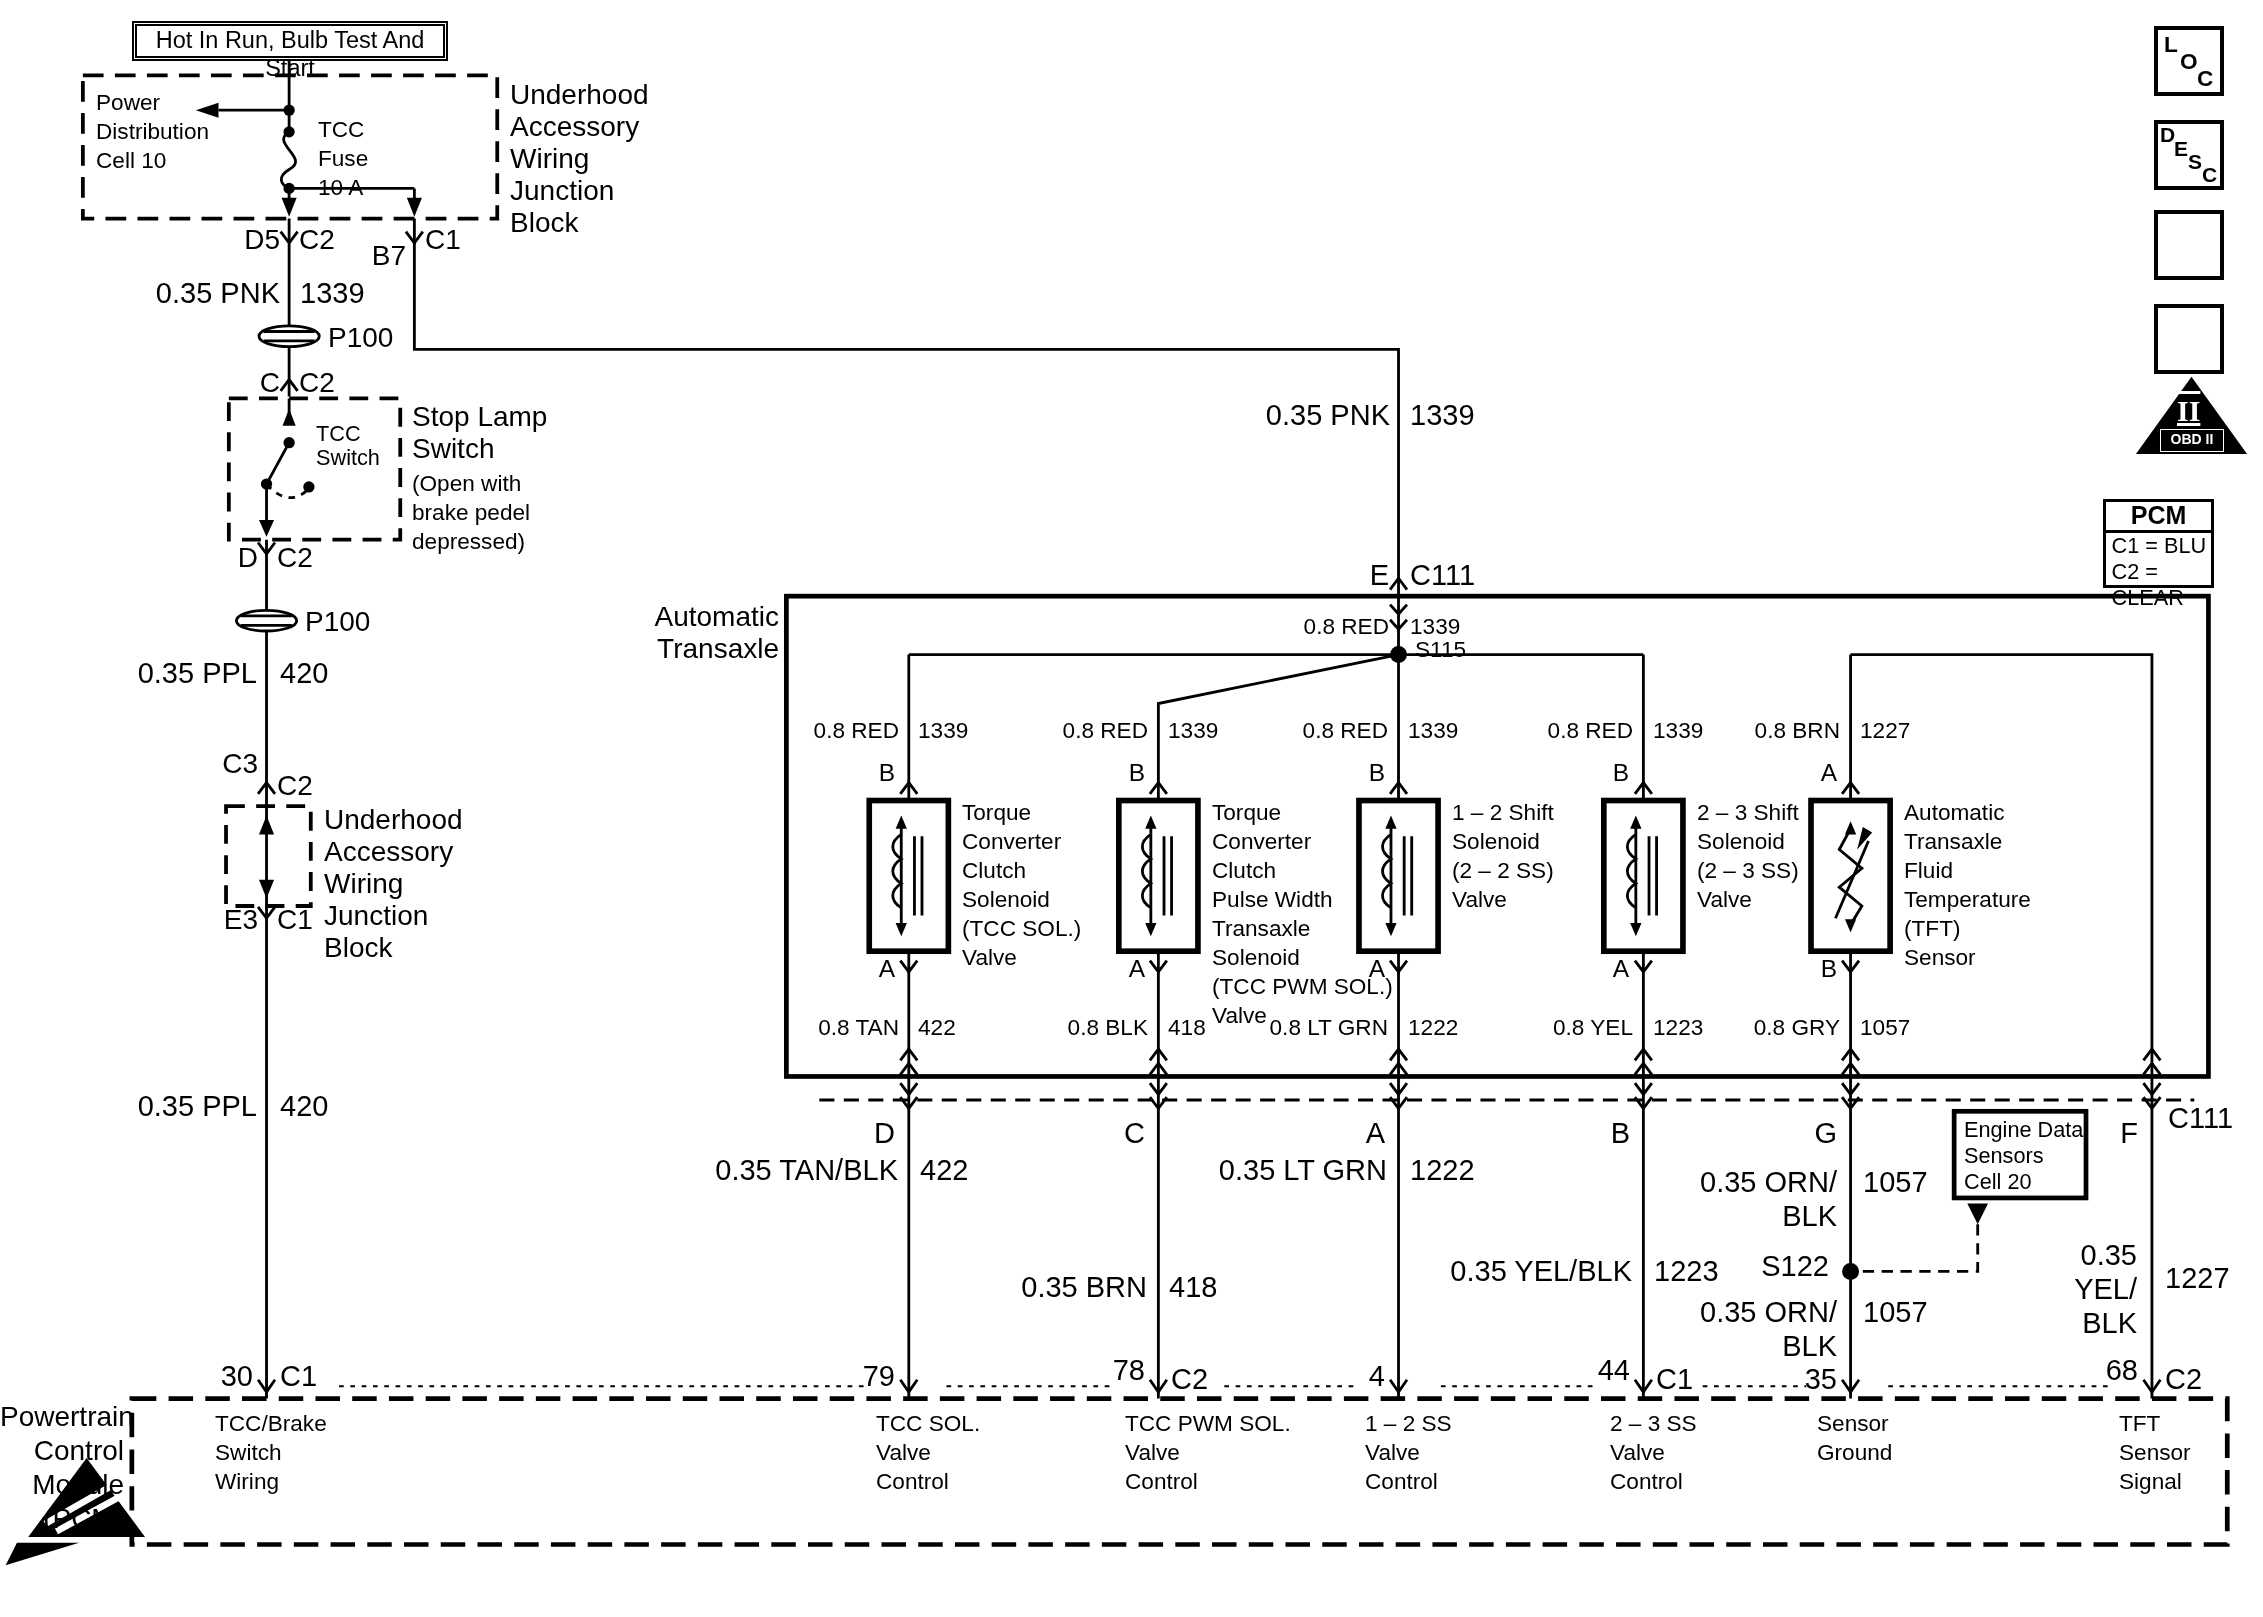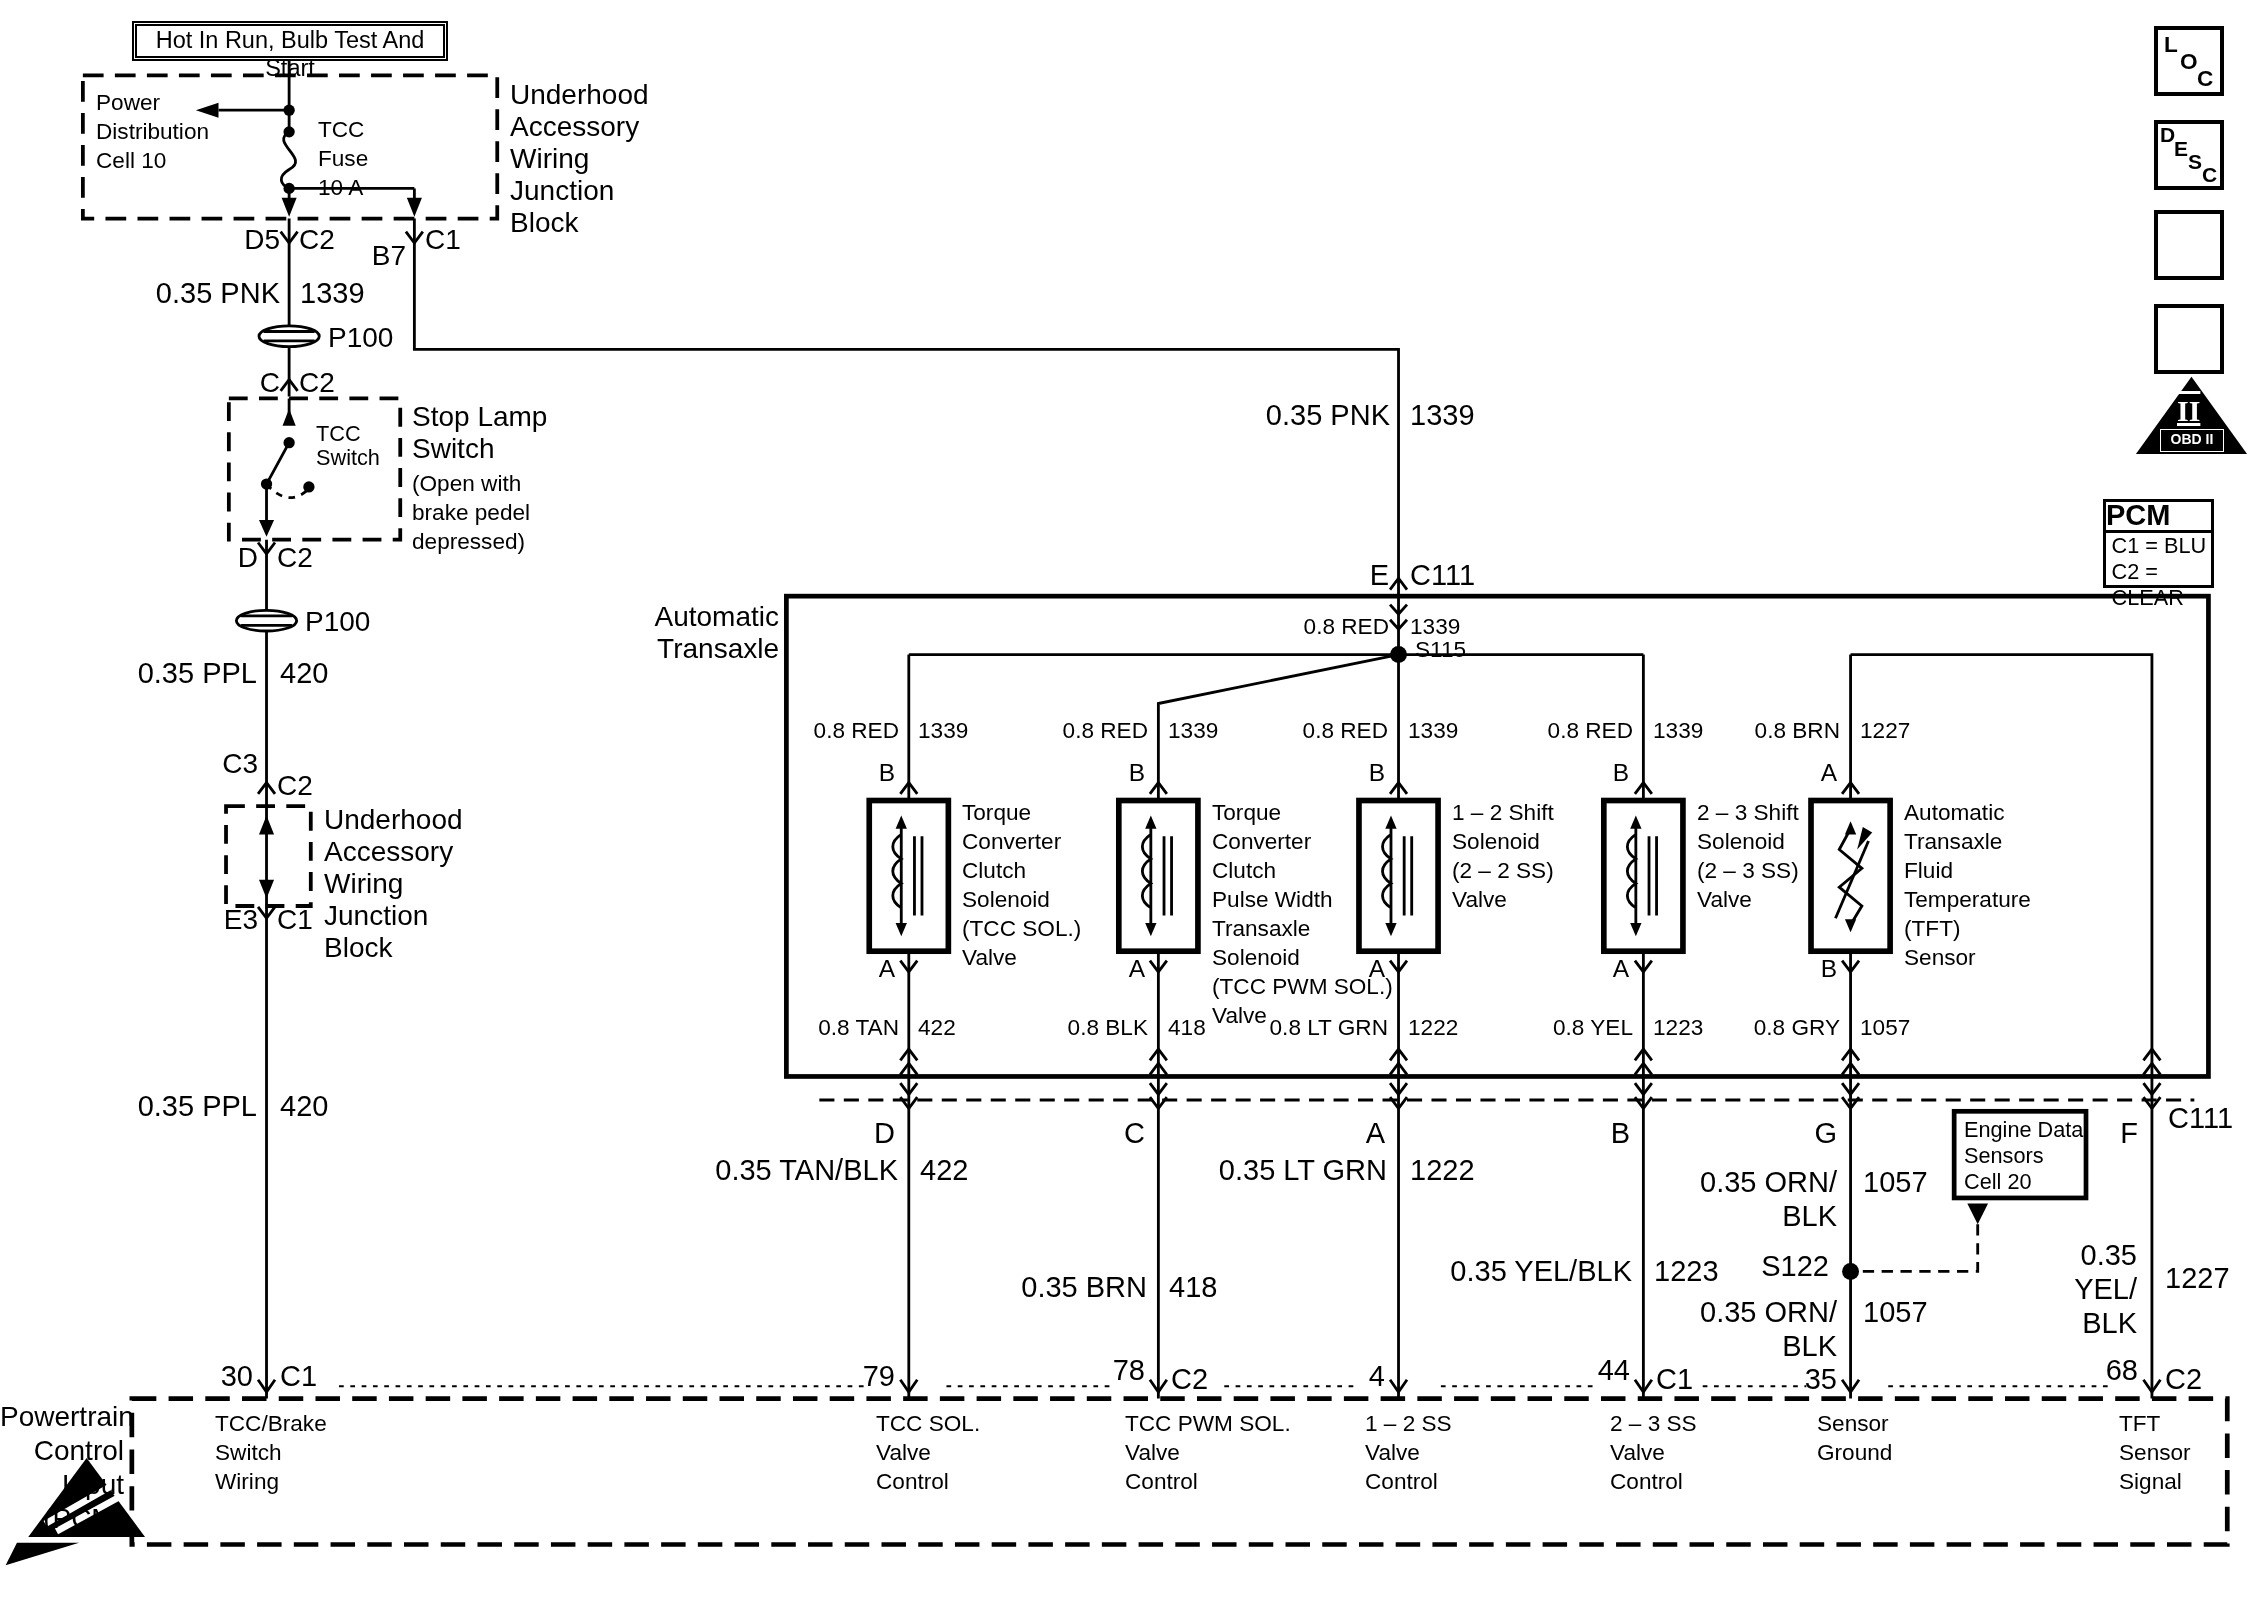--- a/index.html
+++ b/index.html
@@ -11,21 +11,21 @@
   .s23{font-size:21.7px}.s24{font-size:22.6px}.s26{font-size:24.5px}
   .s30{font-size:28px}.s31{font-size:29px}
   .ml24 div{height:29px}
   .ml30 div{height:32px}
   .ml36 div{height:34px}
   .hotbox{position:absolute;left:132px;top:21px;width:316px;height:40px;border:5.6px double #000;
           text-align:center;font-size:23.5px;line-height:28px;box-sizing:border-box}
   .iconbox{position:absolute;left:2154px;width:70px;height:70px;border:4.7px solid #000;box-sizing:border-box;background:#fff;cursor:pointer}
   .iconletter{position:absolute;font-size:22.6px;font-weight:bold}
   .legendbox{position:absolute;left:2103px;top:499px;width:111px;height:89px;border:3.8px solid #000;box-sizing:border-box}
-  .legendhead{border-bottom:3.8px solid #000;font-size:29px;height:28px;line-height:26px;font-weight:bold}
+  .legendhead{border-bottom:3.8px solid #000;text-align:center;font-size:25px;height:28px;line-height:26px;font-weight:bold}
   .legendrow{font-size:21.7px;padding-left:5.6px;line-height:26px}
   .obdlabel{position:absolute;left:2160px;top:429px;width:62px;height:21px;border:1.9px solid #fff;
             color:#fff;font-size:14px;font-weight:bold;text-align:center;line-height:19px}
   .obdii{position:absolute;left:2177px;top:394px;color:#fff;font-family:"Liberation Serif",serif;
          font-size:30px;font-weight:bold;text-decoration:underline overline}
 </style>
 </head>
 <body>
 
 <div id="page">
@@ -444,21 +444,21 @@
   </div>
   <div class="lbl s24 ml24" style="left:2119px;top:1411px">
     <div>TFT</div>
       <div>Sensor</div>
       <div>Signal</div>
   </div>
 
   <div class="lbl s30 ra ml36" style="left:0;top:1401px;width:124px">
     <div>Powertrain</div>
       <div>Control</div>
-    <div>Input</div>
+    <div>Module</div>
       <div>(PCM)</div>
   </div>
 
   <div class="iconbox" style="top:26px"></div>
   <span class="iconletter" style="left:2164px;top:32px">L</span>
   <span class="iconletter" style="left:2180px;top:49px">O</span>
   <span class="iconletter" style="left:2197px;top:66px">C</span>
 
   <div class="iconbox" style="top:120px"></div>
   <span class="iconletter" style="left:2160px;top:123px;font-size:21px">D</span>

